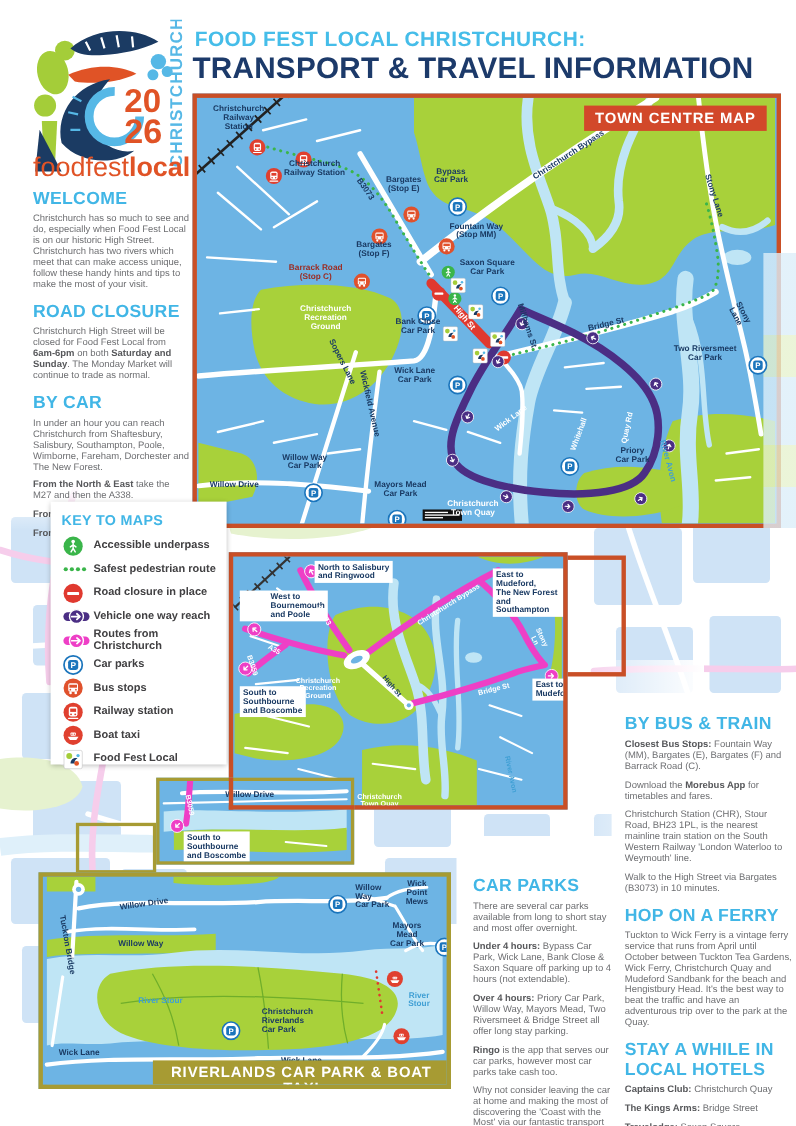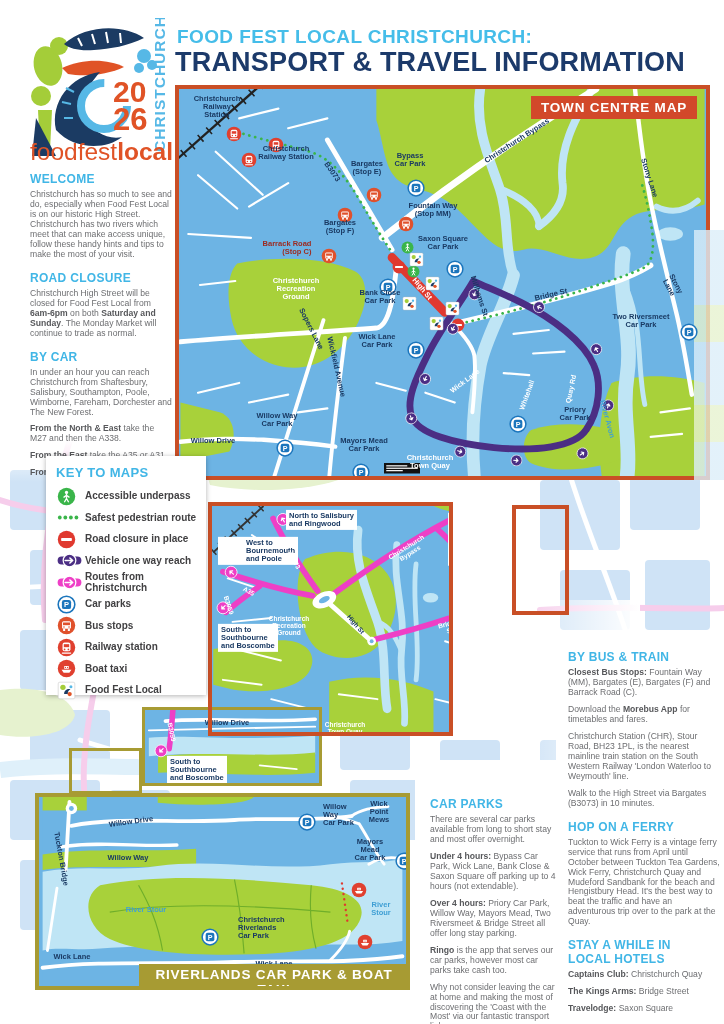--- a/index.html
+++ b/index.html
@@ -1,20 +1,20 @@
 <!DOCTYPE html>
 <html><head>
 <meta charset="utf-8">
 <style>
   html,body{margin:0;padding:0;background:#888;}
   .page{position:relative;width:724px;height:1024px;background:#fff;overflow:hidden;
         font-family:"Liberation Sans",sans-serif;margin:0 auto;}
   .abs{position:absolute;}
   
-  .sec-h{color:#41b6e6;font-weight:bold;font-size:12px;letter-spacing:.3px;margin:0 0 4px;white-space:pre-line;}
+  .sec-h{color:#41b6e6;font-weight:bold;font-size:16px;letter-spacing:.3px;margin:0 0 4px;white-space:pre-line;}
   .col p{font-size:8.6px;line-height:1.16;color:#6d6e71;margin:0 0 7px;}
   .col p b{color:#57585b;}
   .col .sec-h{margin-top:11px;}
   .col .sec-h:first-child{margin-top:0;}
   
   .h-kicker{font-size:19px;font-weight:bold;color:#45bde9;letter-spacing:.4px;}
   .h-title{font-size:27px;font-weight:bold;color:#1c3a6a;letter-spacing:.2px;}
   
   .map{position:absolute;background:#6db4e4;overflow:hidden;}
   .map svg{position:absolute;left:0;top:0;}
@@ -189,21 +189,21 @@
 Railway Station</span>
       <span class="mlab" style="left: 153px; top: 83px; transform: translate(-50%, -50%) rotate(55deg);">B3073</span>
       <span class="mlab" style="left: 188px; top: 79px; transform: translate(-50%, -50%);">Bargates
 (Stop E)</span>
       <span class="mlab" style="left: 231px; top: 71px; transform: translate(-50%, -50%);">Bypass
 Car Park</span>
       <span class="mlab" style="left: 254px; top: 121px; transform: translate(-50%, -50%);">Fountain Way
 (Stop MM)</span>
       <span class="mlab" style="left: 161px; top: 138px; transform: translate(-50%, -50%);">Bargates
 (Stop F)</span>
-      <span class="mlab lr" style="left: 108px; top: 159px; transform: translate(-50%, -50%); text-align: right;">Barrack Road
+      <span class="mlab lr" style="left: 108px; top: 159px; transform: translate(-50%, -50%);">Barrack Road
 (Stop C)</span>
       <span class="mlab" style="left: 264px; top: 154px; transform: translate(-50%, -50%);">Saxon Square
 Car Park</span>
       <span class="mlab" style="left: 300px; top: 207px; transform: translate(-50%, -50%) rotate(72deg);">Millhams St</span>
       <span class="mlab lw" style="left: 243px; top: 200px; transform: translate(-50%, -50%) rotate(50deg);">High St</span>
       <span class="mlab" style="left: 201px; top: 208px; transform: translate(-50%, -50%);">Bank Close
 Car Park</span>
       <span class="mlab lw" style="left: 117px; top: 200px; transform: translate(-50%, -50%);">Christchurch
 Recreation
 Ground</span>
@@ -598,21 +598,21 @@
               <circle cx="17.6" cy="7.4" r="1.9" fill="#56b8e6"></circle>
             </svg></span>
           <span class="klabel">Food Fest Local</span>
         </div>
       </div>
   </div>
 
   <div class="abs" style="left:512px;top:505px;width:57px;height:110px;border:4px solid #c94f26;box-sizing:border-box;z-index:5;"></div>
   <div class="abs" style="left:69px;top:748px;width:73px;height:46px;border:3px solid #a79b33;box-sizing:border-box;z-index:4;"></div>
 
-  <div class="map bordered-orange" style="left:208px;top:502px;width:245px;height:234px;z-index:5;">
+  <div class="map bordered-orange" style="left:208px;top:502px;width:308px;height:234px;z-index:5;">
     <svg width="300" height="226" viewBox="0 0 308 234">
       <rect width="308" height="234" fill="#6db4e4"></rect>
       <g fill="#a8d13a">
         <path d="M95,55 C130,40 165,48 180,70 C195,92 190,120 175,140 C160,160 130,162 110,150 C88,136 80,75 95,55 Z"></path>
         <path d="M296,18 C304,50 304,90 294,120 L308,124 L308,14 Z"></path>
         <path d="M0,148 L60,140 C90,135 110,150 100,170 C90,190 50,195 20,190 L0,185 Z"></path>
         <path d="M120,182 C160,172 200,180 228,192 L228,234 L120,234 Z"></path>
         <path d="M228,0 C250,10 272,8 292,0 Z"></path>
       </g>
       <g stroke="#bfe5f5" fill="none" stroke-linecap="round">

